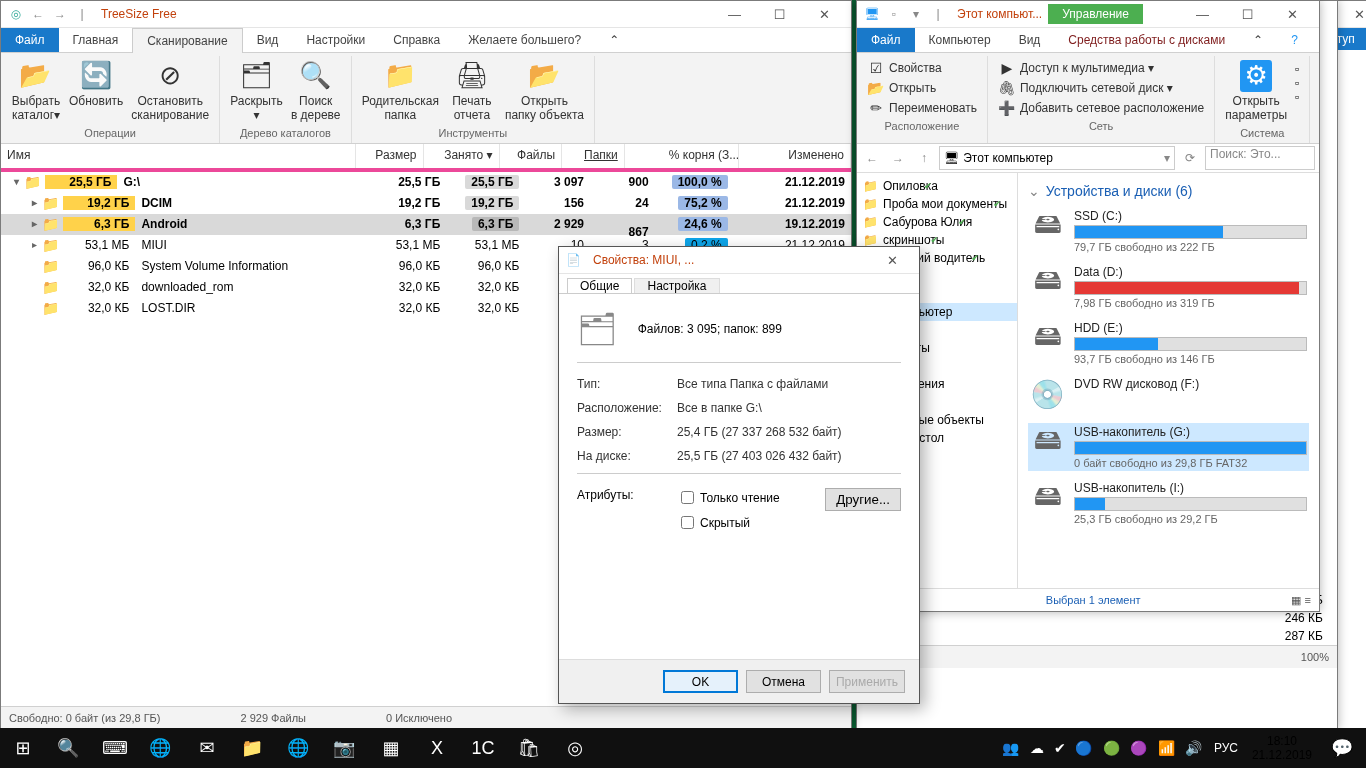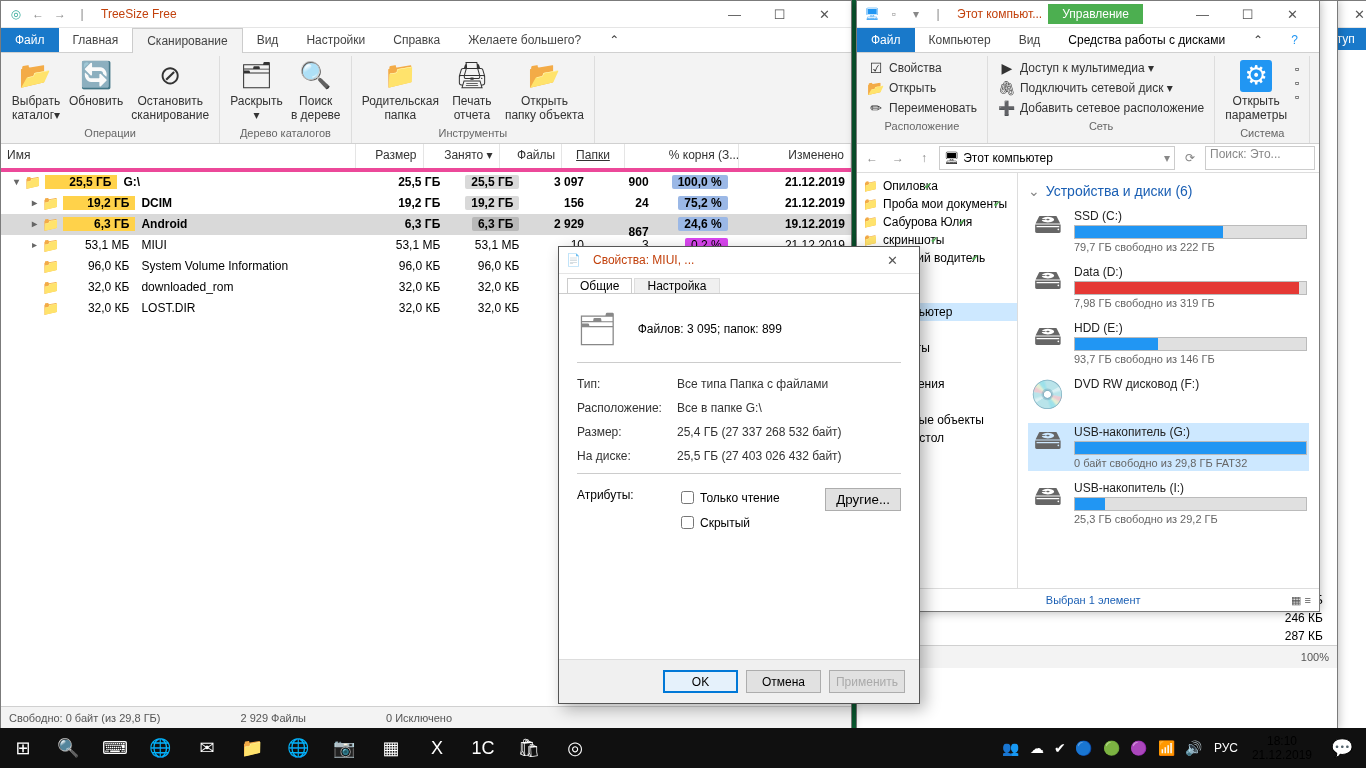--- a/index.html
+++ b/index.html
@@ -187,21 +187,21 @@
           </div>
         </div>
         <div class="lbl">Инструменты</div>
       </div>
     </div>
   <div class="colhdr" id="ts-cols">
       <div class="c" style="width: 380px; text-align: left;">Имя</div>
       <div class="c" style="width: 60px; text-align: right;">Размер</div>
       <div class="c" style="width: 70px; text-align: right;">Занято ▾</div>
       <div class="c" style="width: 55px; text-align: right;">Файлы</div>
-      <div class="c" style="width: 55px; text-align: center; text-decoration: underline;">Папки</div>
+      <div class="c" style="width: 55px; text-align: right; text-decoration: underline;">Папки</div>
       <div class="c" style="width: 70px; text-align: center; margin-left: 38px;">% корня (З...</div>
       <div class="c" style="width: 110px; text-align: right;">Изменено</div>
     </div>
   <div class="rows" id="ts-rows">
       <div class="row" style="font-weight: 700;">
         <div class="c namecell" style="width: 380px;">
           <span style="width:4px;display:inline-block"></span>
           <span class="tw">▾</span>
           <span class="foldico">📁</span>
           <span class="sizebox" style="background:#ffd24a;min-width:60px;text-align:right">25,5 ГБ</span>
@@ -249,21 +249,21 @@
           <span style="width:22px;display:inline-block"></span>
           <span class="tw">▸</span>
           <span class="foldico">📁</span>
           <span class="sizebox" style="min-width:60px;text-align:right">53,1 МБ</span>
           <span style="margin-left:6px">MIUI</span>
         </div>
         <div class="c" style="width: 60px; text-align: right;">53,1 МБ</div>
         <div class="c" style="width: 70px; text-align: right;">53,1 МБ</div>
         <div class="c" style="width: 55px; text-align: right;">10</div>
         <div class="c" style="width: 55px; text-align: right;">3</div>
-        <div class="c" style="width: 70px; text-align: right;"><span class="pct" style="background:#d946ef">0,2 %</span></div>
+        <div class="c" style="width: 70px; text-align: right;"><span class="pct" style="background:#0ea5e9">0,2 %</span></div>
         <div class="c" style="width: 110px; text-align: right;">21.12.2019</div>
       </div>
       <div class="row">
         <div class="c namecell" style="width: 380px;">
           <span style="width:22px;display:inline-block"></span>
           <span class="tw"></span>
           <span class="foldico">📁</span>
           <span class="sizebox" style="min-width:60px;text-align:right">96,0 КБ</span>
           <span style="margin-left:6px">System Volume Information</span>
         </div>
@@ -325,21 +325,21 @@
       <div class="winbtn">—</div>
       <div class="winbtn">☐</div>
       <div class="winbtn">✕</div>
     </div>
   </div>
   <div class="menubar">
     <div class="file">Файл</div>
     <div id="ex-tabs" style="display:flex">
         <div class="item">Компьютер</div>
         <div class="item">Вид</div>
-        <div class="item" style="color: #000000; text-align: right;">Средства работы с дисками</div>
+        <div class="item" style="color: #7f1d1d; text-align: right;">Средства работы с дисками</div>
       </div>
     <div class="spacer"></div>
     <span class="item">⌃</span>
     <span class="item" style="color:#2196f3">?</span>
   </div>
   <div class="ribbon" id="ex-ribbon">
       <div class="ribgroup">
         <div style="display: flex; flex-direction: column;">
           <div class="smallrib"><span class="ic">☑</span>Свойства</div>
           <div class="smallrib"><span class="ic">📂</span>Открыть</div>

